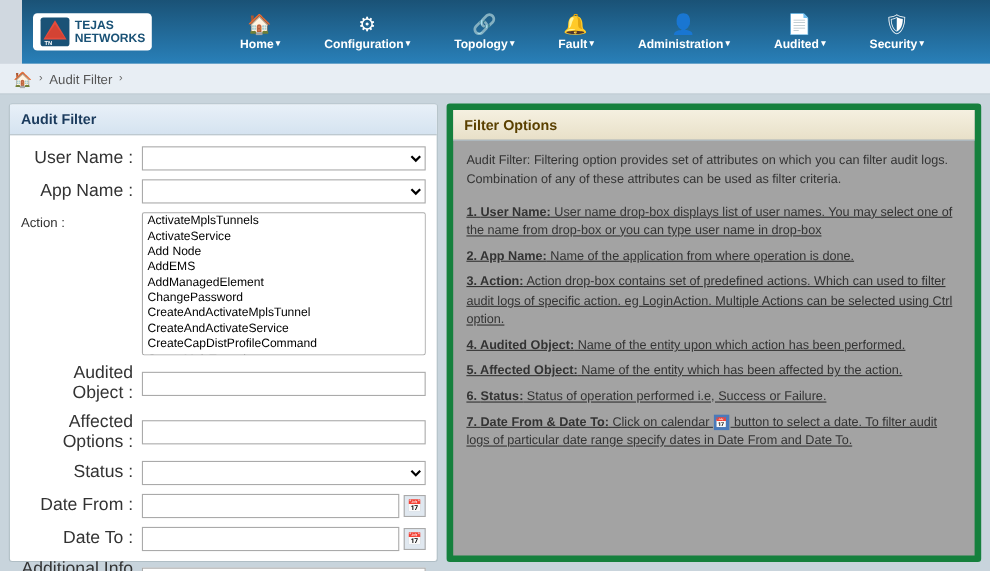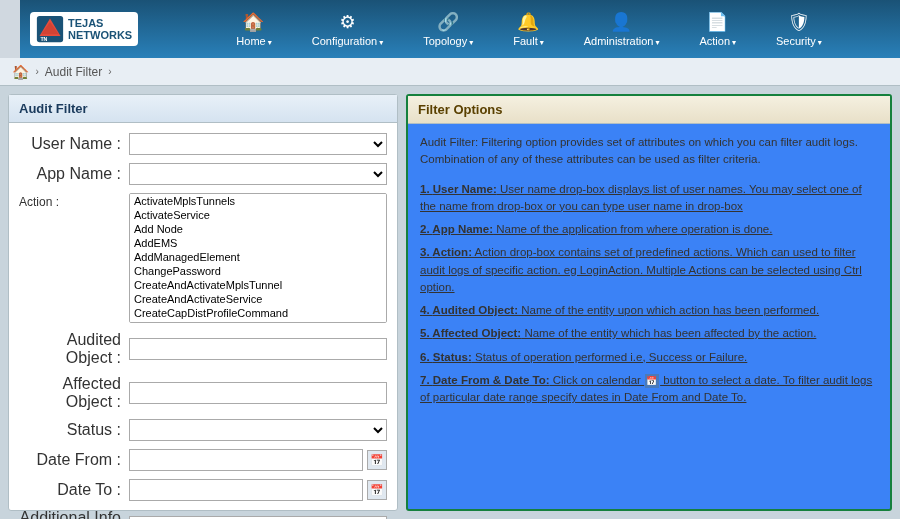--- a/index.html
+++ b/index.html
@@ -42,21 +42,21 @@
       display: flex;
       flex-direction: column;
       align-items: center;
       color: white;
       cursor: pointer;
       font-size: 11px;
       gap: 2px;
       padding: 4px 10px;
     }
     .nav-icon { font-size: 18px; }
-    .nav-label { display: flex; align-items: flex-end; gap: 2px; font-size: 11px; }
+    .nav-label { display: flex; align-items: flex-start; gap: 2px; font-size: 11px; font-weight: bold; }
     .nav-arrow { font-size: 8px; }
 
     
     .breadcrumb-bar {
       background: #e8eef4;
       border-bottom: 1px solid #b0bec5;
       padding: 5px 12px;
       display: flex;
       align-items: center;
       gap: 6px;
@@ -183,22 +183,22 @@
     .checkbox-label {
       width: 110px;
       font-size: 12px;
       color: #333;
       text-align: right;
       padding-right: 8px;
     }
 
     
     .right-panel {
-      background: #3b82f6;
-      border: 2px solid #15803d;
+      background: #a3a3a3;
+      border: 6px solid #15803d;
       border-radius: 3px;
       flex: 1;
       padding: 0;
     }
     .right-panel-title {
       background: linear-gradient(to bottom, #f5f0e0, #e8e0c8);
       border-bottom: 1px solid #b0bec5;
       padding: 6px 10px;
       font-weight: bold;
       font-size: 13px;
@@ -260,21 +260,21 @@
     <div class="nav-item">
       <span class="nav-icon">👤</span>
       <span class="nav-label">
           <span>Administration</span>
           <span class="nav-arrow">▾</span>
         </span>
     </div>
     <div class="nav-item">
       <span class="nav-icon">📄</span>
       <span class="nav-label">
-          <span>Action</span>
+          <span>Audited</span>
           <span class="nav-arrow">▾</span>
         </span>
     </div>
     <div class="nav-item">
       <span class="nav-icon">🛡</span>
       <span class="nav-label">
           <span>Security</span>
           <span class="nav-arrow">▾</span>
         </span>
     </div>
@@ -336,21 +336,21 @@
       </div>
 
       <div class="form-row">
         <div class="form-label">Audited Object :</div>
         <div class="form-control-wrap">
           <input type="text" class="form-input" style="">
         </div>
       </div>
 
       <div class="form-row">
-        <div class="form-label">Affected Object :</div>
+        <div class="form-label">Affected Options :</div>
         <div class="form-control-wrap">
           <input type="text" class="form-input" style="">
         </div>
       </div>
 
       <div class="form-row">
         <div class="form-label">Status :</div>
         <div class="form-control-wrap">
           <select class="form-select">
             <option value=""></option>

